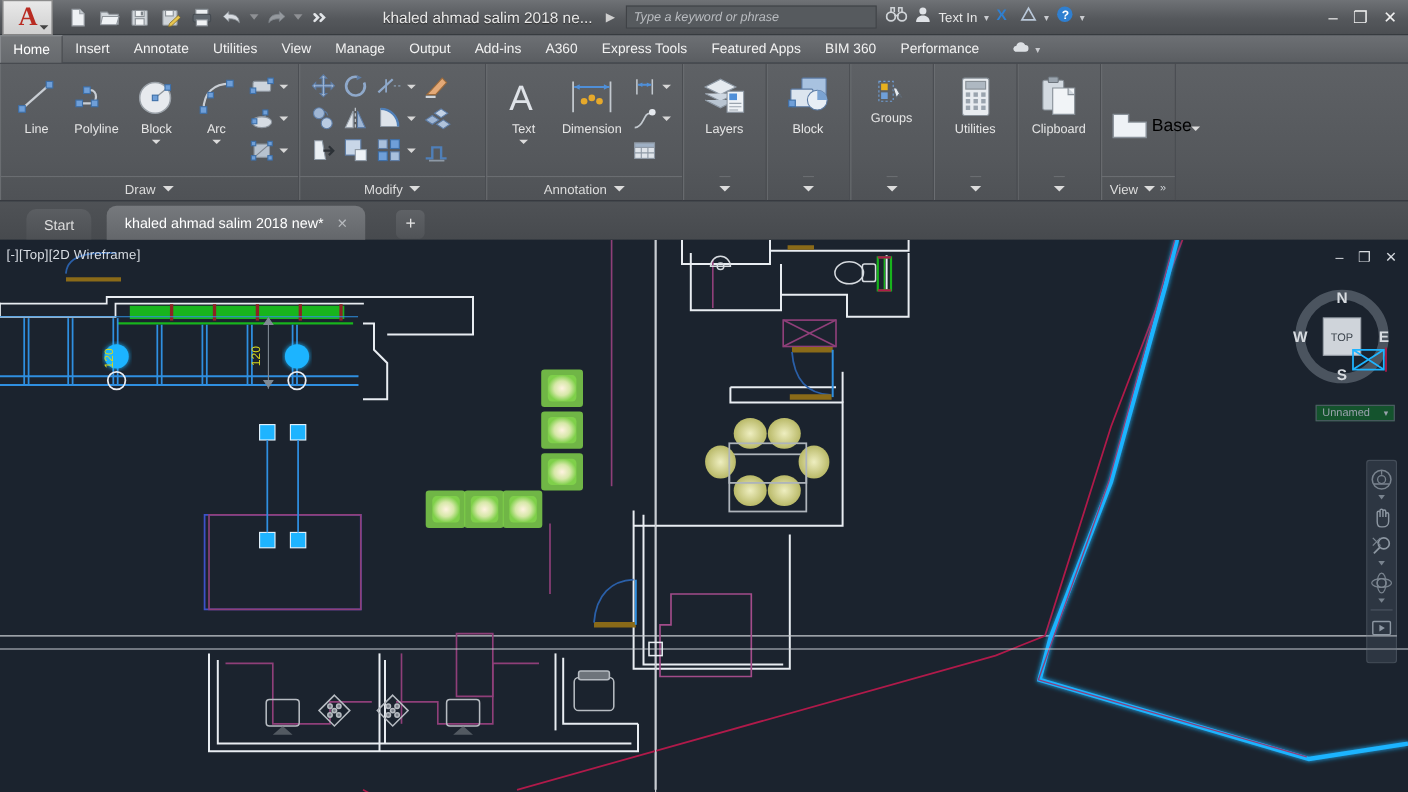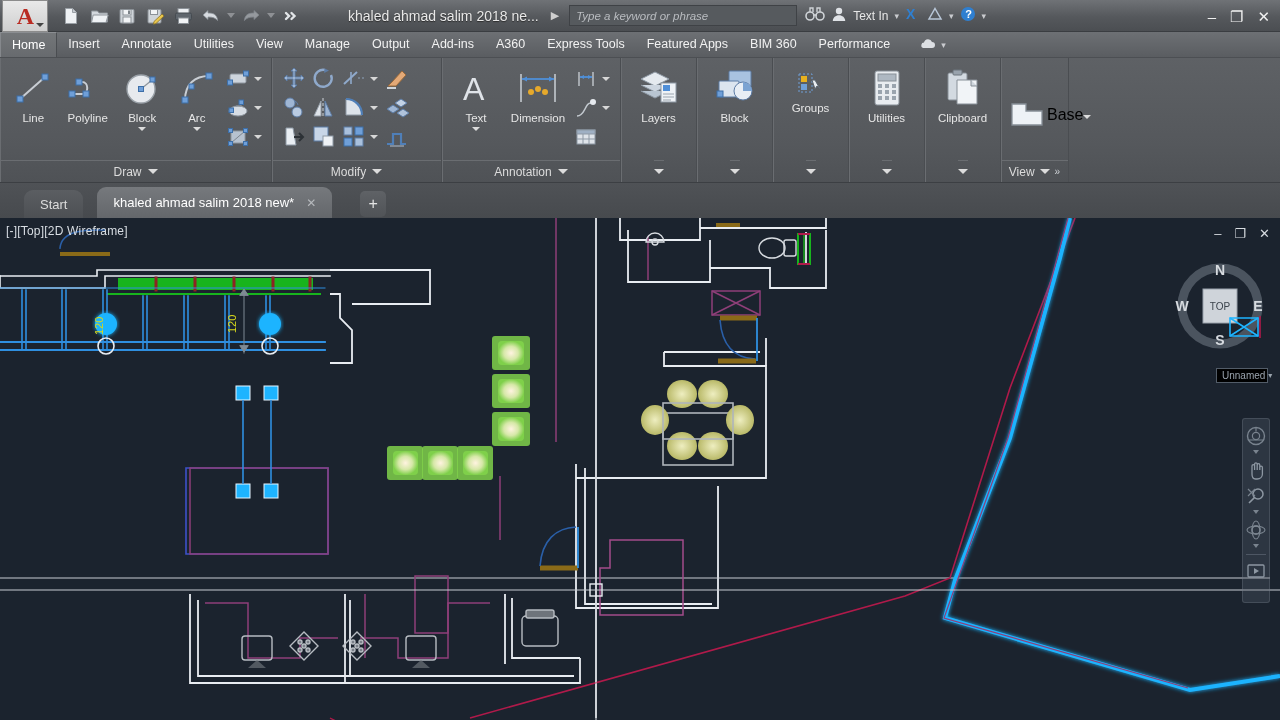--- a/index.html
+++ b/index.html
@@ -152,22 +152,22 @@
   .vplabel{
     position:absolute; left:6px; top:6px; color:#d8dde3; font-size:12px;
     letter-spacing:.2px; z-index:20; white-space:nowrap;
     font-family:"Liberation Sans", sans-serif;
   }
   svg.dwg{ position:absolute; left:0; top:0; width:1280px; height:502px; }
 
   
   .viewcube{ position:absolute; right:12px; top:40px; width:96px; height:96px; }
   .vc-unnamed{
-    position:absolute; right:12px; top:150px; width:52px; height:15px;
-    background:#000000; border:1px solid #525c68; color:#9aa3ad;
+    position:absolute; right:12px; top:150px; width:72px; height:15px;
+    background:#14532d; border:1px solid #525c68; color:#9aa3ad;
     font-size:10px; display:flex; align-items:center; padding:0 5px; gap:3px;
   }
   .vp-ctrl{
     position:absolute; right:10px; top:8px; display:flex; gap:13px; color:#d7dbe0; font-size:13px; z-index:20;
   }
   .navbar{
     position:absolute; right:10px; top:200px; width:28px; height:185px;
     background:rgba(90,100,113,0.30); border:1px solid rgba(130,140,152,0.28);
     border-radius:3px; display:flex; flex-direction:column; align-items:center; padding-top:5px; gap:2px;
   }

